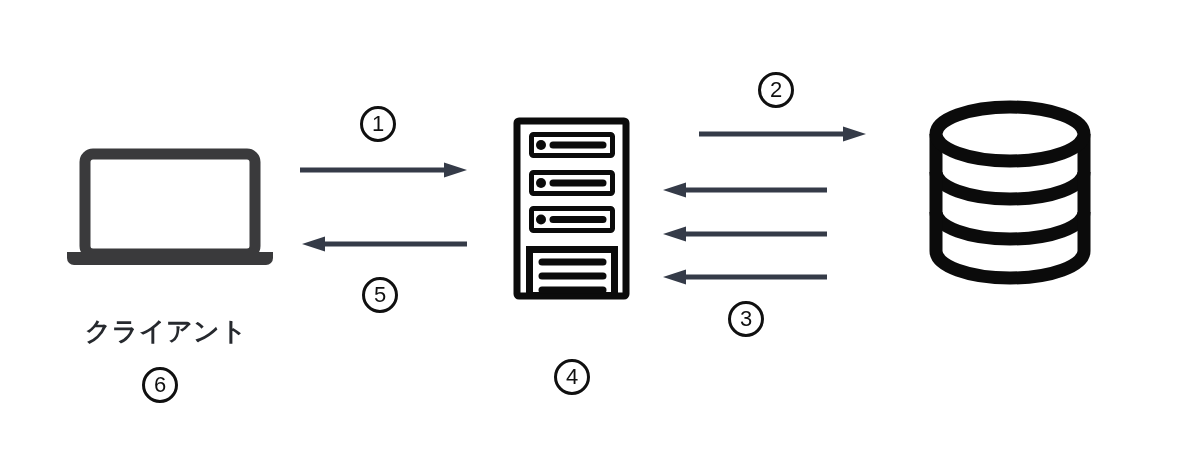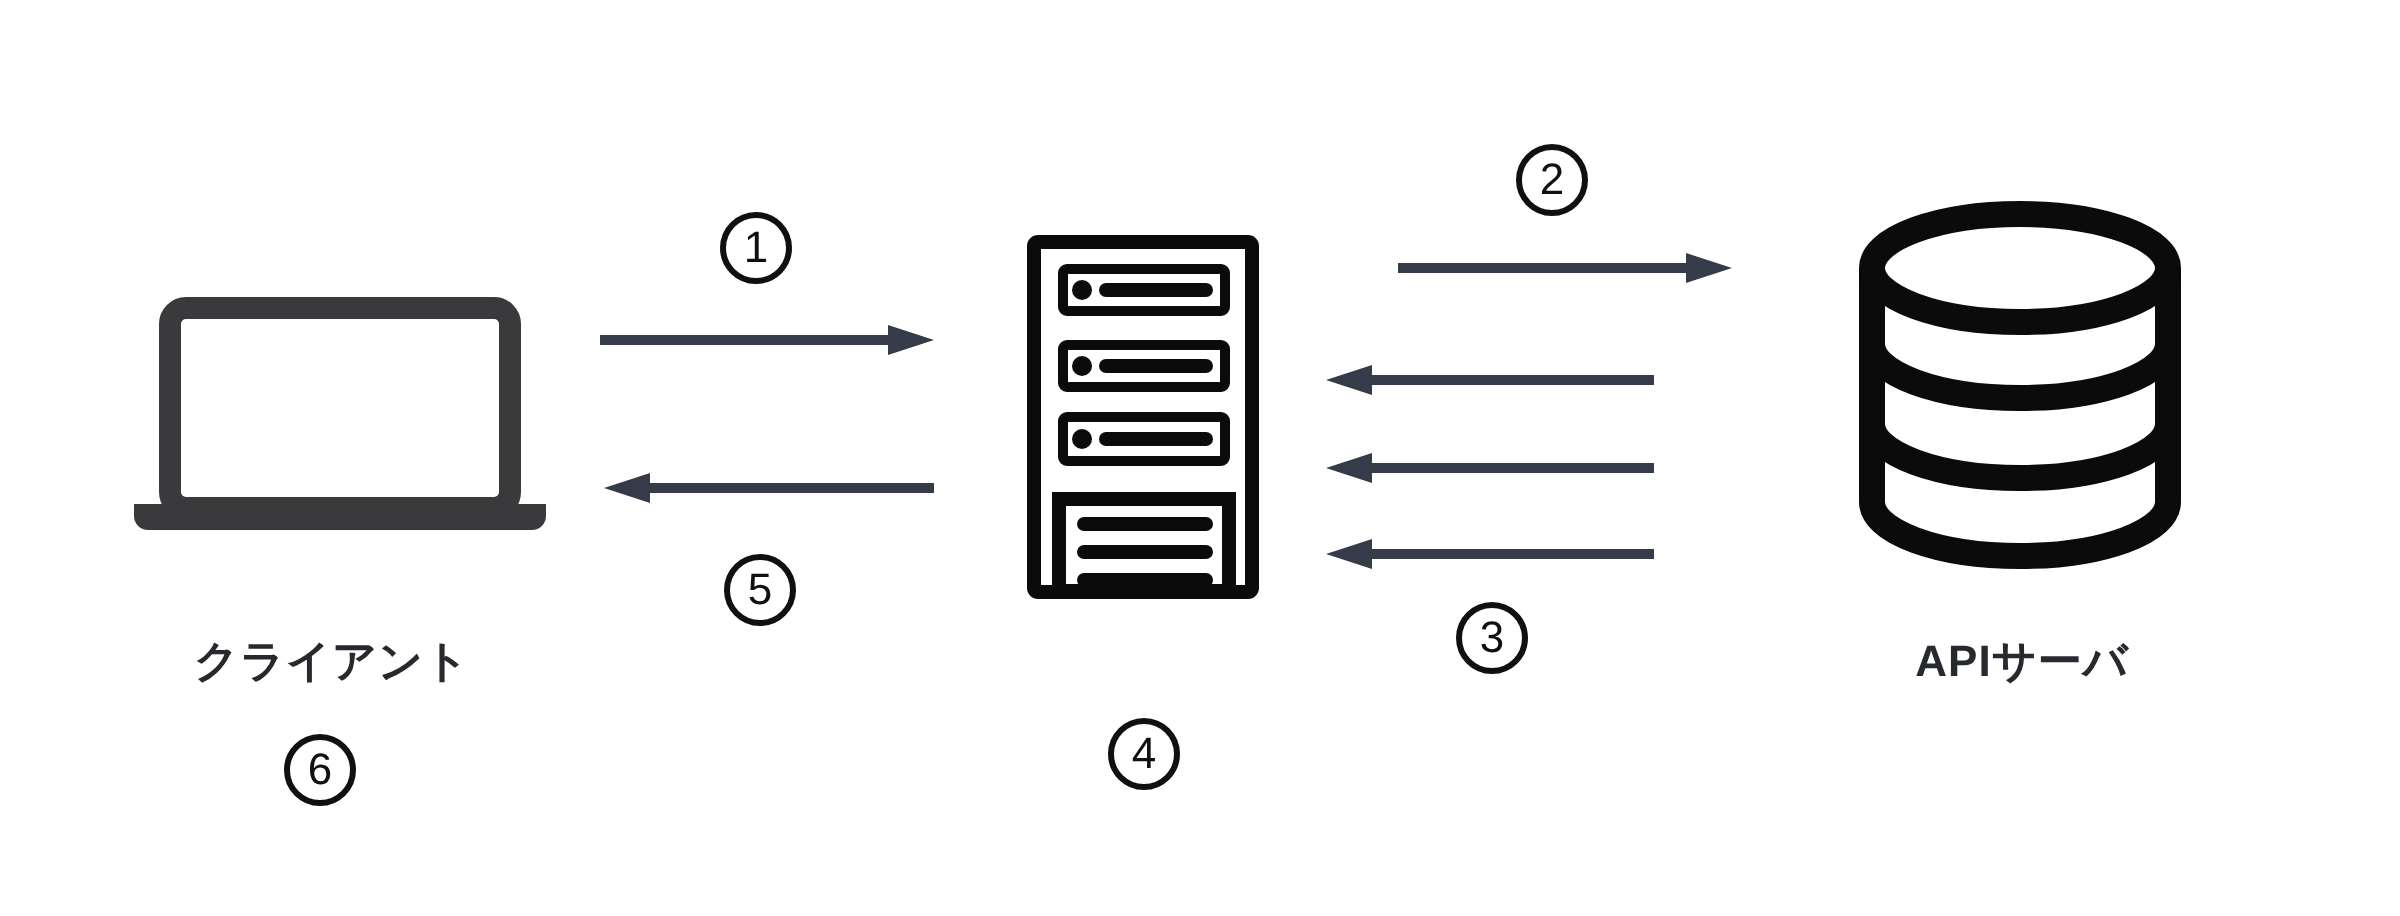--- a/index.html
+++ b/index.html
@@ -12,21 +12,21 @@
     width: 1200px;
     height: 458px;
     background: #ffffff;
     overflow: hidden;
   }
   .abs { position: absolute; }
   .node-label {
     position: absolute;
     width: 220px;
     text-align: center;
-    font-size: 22px;
+    font-size: 26px;
     font-weight: 700;
     letter-spacing: 0.5px;
     color: #26292e;
     line-height: 24px;
     white-space: nowrap;
   }
   .circ {
     position: absolute;
     width: 36px;
     height: 36px;
@@ -112,15 +112,14 @@
 
   <svg class="abs" style="left:929px; top:100px;" width="162" height="185" viewBox="0 0 162 185">
     <path d="M7,34 V151 A74,27 0 0 0 155,151 V34 Z" fill="#ffffff"></path>
     <path d="M7,72 A74,27 0 0 0 155,72" fill="none" stroke="#0b0b0b" stroke-width="13"></path>
     <path d="M7,112 A74,27 0 0 0 155,112" fill="none" stroke="#0b0b0b" stroke-width="13"></path>
     <path d="M7,151 A74,27 0 0 0 155,151" fill="none" stroke="#0b0b0b" stroke-width="13"></path>
     <line x1="7" y1="34" x2="7" y2="151" stroke="#0b0b0b" stroke-width="13"></line>
     <line x1="155" y1="34" x2="155" y2="151" stroke="#0b0b0b" stroke-width="13"></line>
     <ellipse cx="81" cy="34" rx="74" ry="27" fill="#ffffff" stroke="#0b0b0b" stroke-width="13"></ellipse>
   </svg>
-  <div class="node-label" style="left:901px; top:319px;">APIサーバ</div>
 
 </div>
 
 </body></html>

